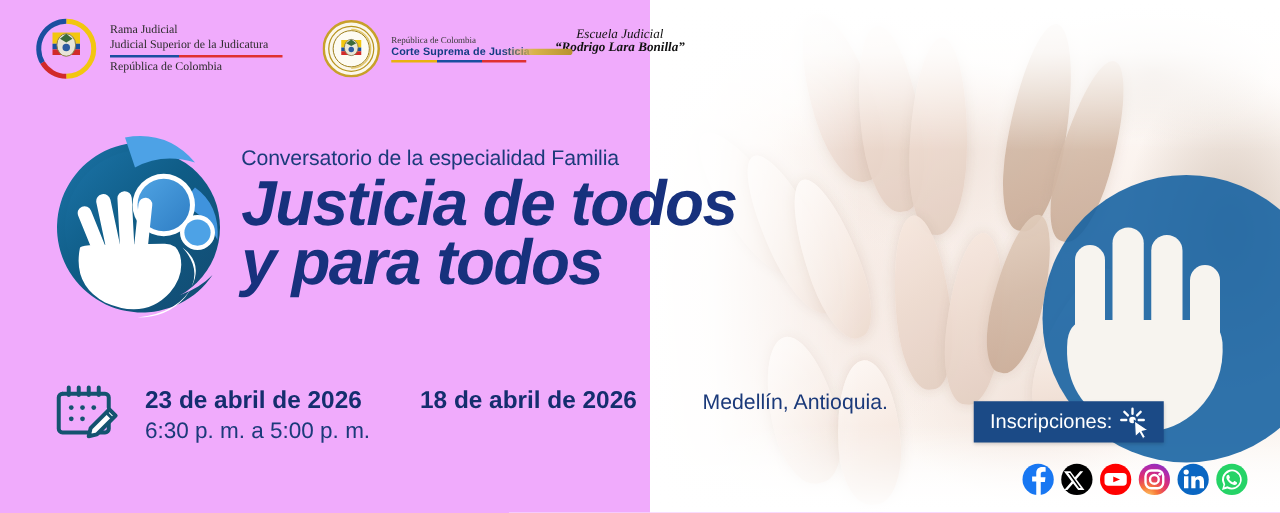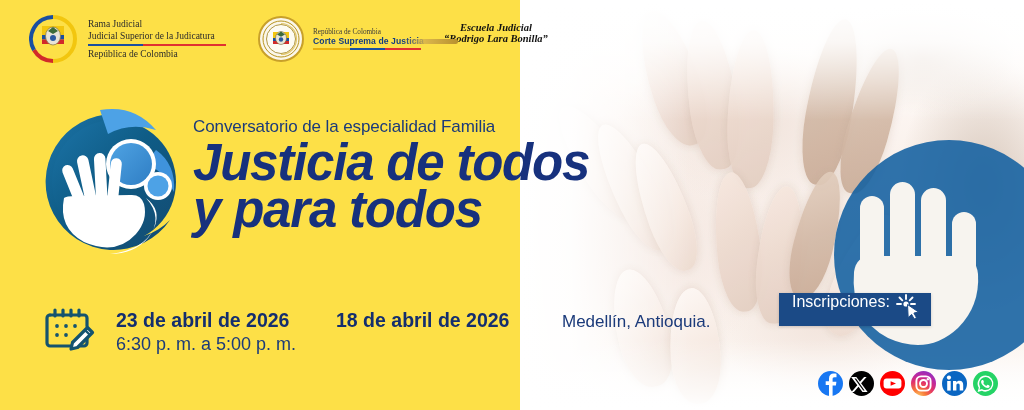--- a/index.html
+++ b/index.html
@@ -3,21 +3,21 @@
 <meta charset="utf-8">
 <style>
   html,body{margin:0;padding:0;}
   body{
     width:1024px;height:410px;overflow:hidden;
     font-family:"Liberation Sans", sans-serif;
     background:#ffffff;
   }
   #banner{
     position:relative;width:1024px;height:410px;overflow:hidden;
-    background:#fde047;
+    background:#f0abfc;
   }
 
   
   .photo-wrap{
     position:absolute;left:520px;top:0;width:504px;height:410px;
     overflow:hidden;
   }
   .photo-base{
     position:absolute;inset:0;
     background:
@@ -74,21 +74,21 @@
     background:linear-gradient(90deg,#1a4fa0 0%,#1a4fa0 40%,#e03131 40%,#e03131 100%);}
   .rama-l3{font-family:"Liberation Serif",serif;font-size:9.5px;color:#2b2b2b;white-space:nowrap;}
 
   .corte-txt{margin-left:9px;}
   .corte-l1{font-family:"Liberation Serif",serif;font-size:7.2px;color:#3a3a3a;white-space:nowrap;}
   .corte-l2{font-family:"Liberation Sans",sans-serif;font-weight:bold;font-size:8.6px;color:#123c82;white-space:nowrap;letter-spacing:.1px;}
   .corte-rule{height:2px;width:108px;margin-top:2.5px;
     background:linear-gradient(90deg,#e8b20e 0%,#e8b20e 34%,#1a4fa0 34%,#1a4fa0 67%,#e03131 67%,#e03131 100%);}
 
   .escuela-wrap{position:relative;}
-  .escuela-l1{font-family:"Liberation Serif",serif;font-style:italic;font-weight:bold;font-size:10.5px;color:#111;text-align:center;white-space:nowrap;}
+  .escuela-l1{font-family:"Liberation Serif",serif;font-style:italic;font-weight:normal;font-size:10.5px;color:#111;text-align:center;white-space:nowrap;}
   .escuela-l2{font-family:"Liberation Serif",serif;font-style:italic;font-weight:bold;font-size:10.5px;color:#111;text-align:center;white-space:nowrap;}
   .escuela-swoosh{position:absolute;left:-42px;top:17px;width:56px;height:5px;
     background:linear-gradient(90deg,rgba(226,192,92,0) 0%,#d9b44a 45%,#b8912f 100%);
     border-radius:3px;}
 
   
   .main-logo{position:absolute;left:38px;top:106px;width:152px;height:152px;}
 
   
   .kicker{
@@ -106,22 +106,22 @@
   .cal-icon{position:absolute;left:44px;top:303px;width:52px;height:48px;}
   .date-col{position:absolute;}
   .date-1{left:116px;top:308px;}
   .date-2{left:336px;top:308px;}
   .date-strong{font-size:19.5px;font-weight:bold;color:#142e6e;white-space:nowrap;line-height:24px;}
   .date-time{font-size:18px;color:#1b3a7a;white-space:nowrap;line-height:24px;}
   .city{position:absolute;left:562px;top:312px;font-size:17px;color:#1b3a7a;white-space:nowrap;}
 
   
   .insc-btn{
-    position:absolute;left:779px;top:293px;height:33px;
-    display:flex;padding:0 10px 0 13px;
+    position:absolute;left:779px;top:321px;height:33px;
+    display:flex;align-items:center;padding:0 10px 0 13px;
     background:#1b4a86;color:#ffffff;
     font-size:16px;white-space:nowrap;
     box-shadow:0 1px 3px rgba(0,0,0,.18);
   }
   .insc-cursor{margin-left:5px;width:26px;height:26px;display:block;}
 
   
   .socials{position:absolute;left:818px;top:371px;display:flex;gap:6px;}
   .soc{width:25px;height:25px;border-radius:50%;display:flex;align-items:center;justify-content:center;}
   .soc svg{display:block;}

